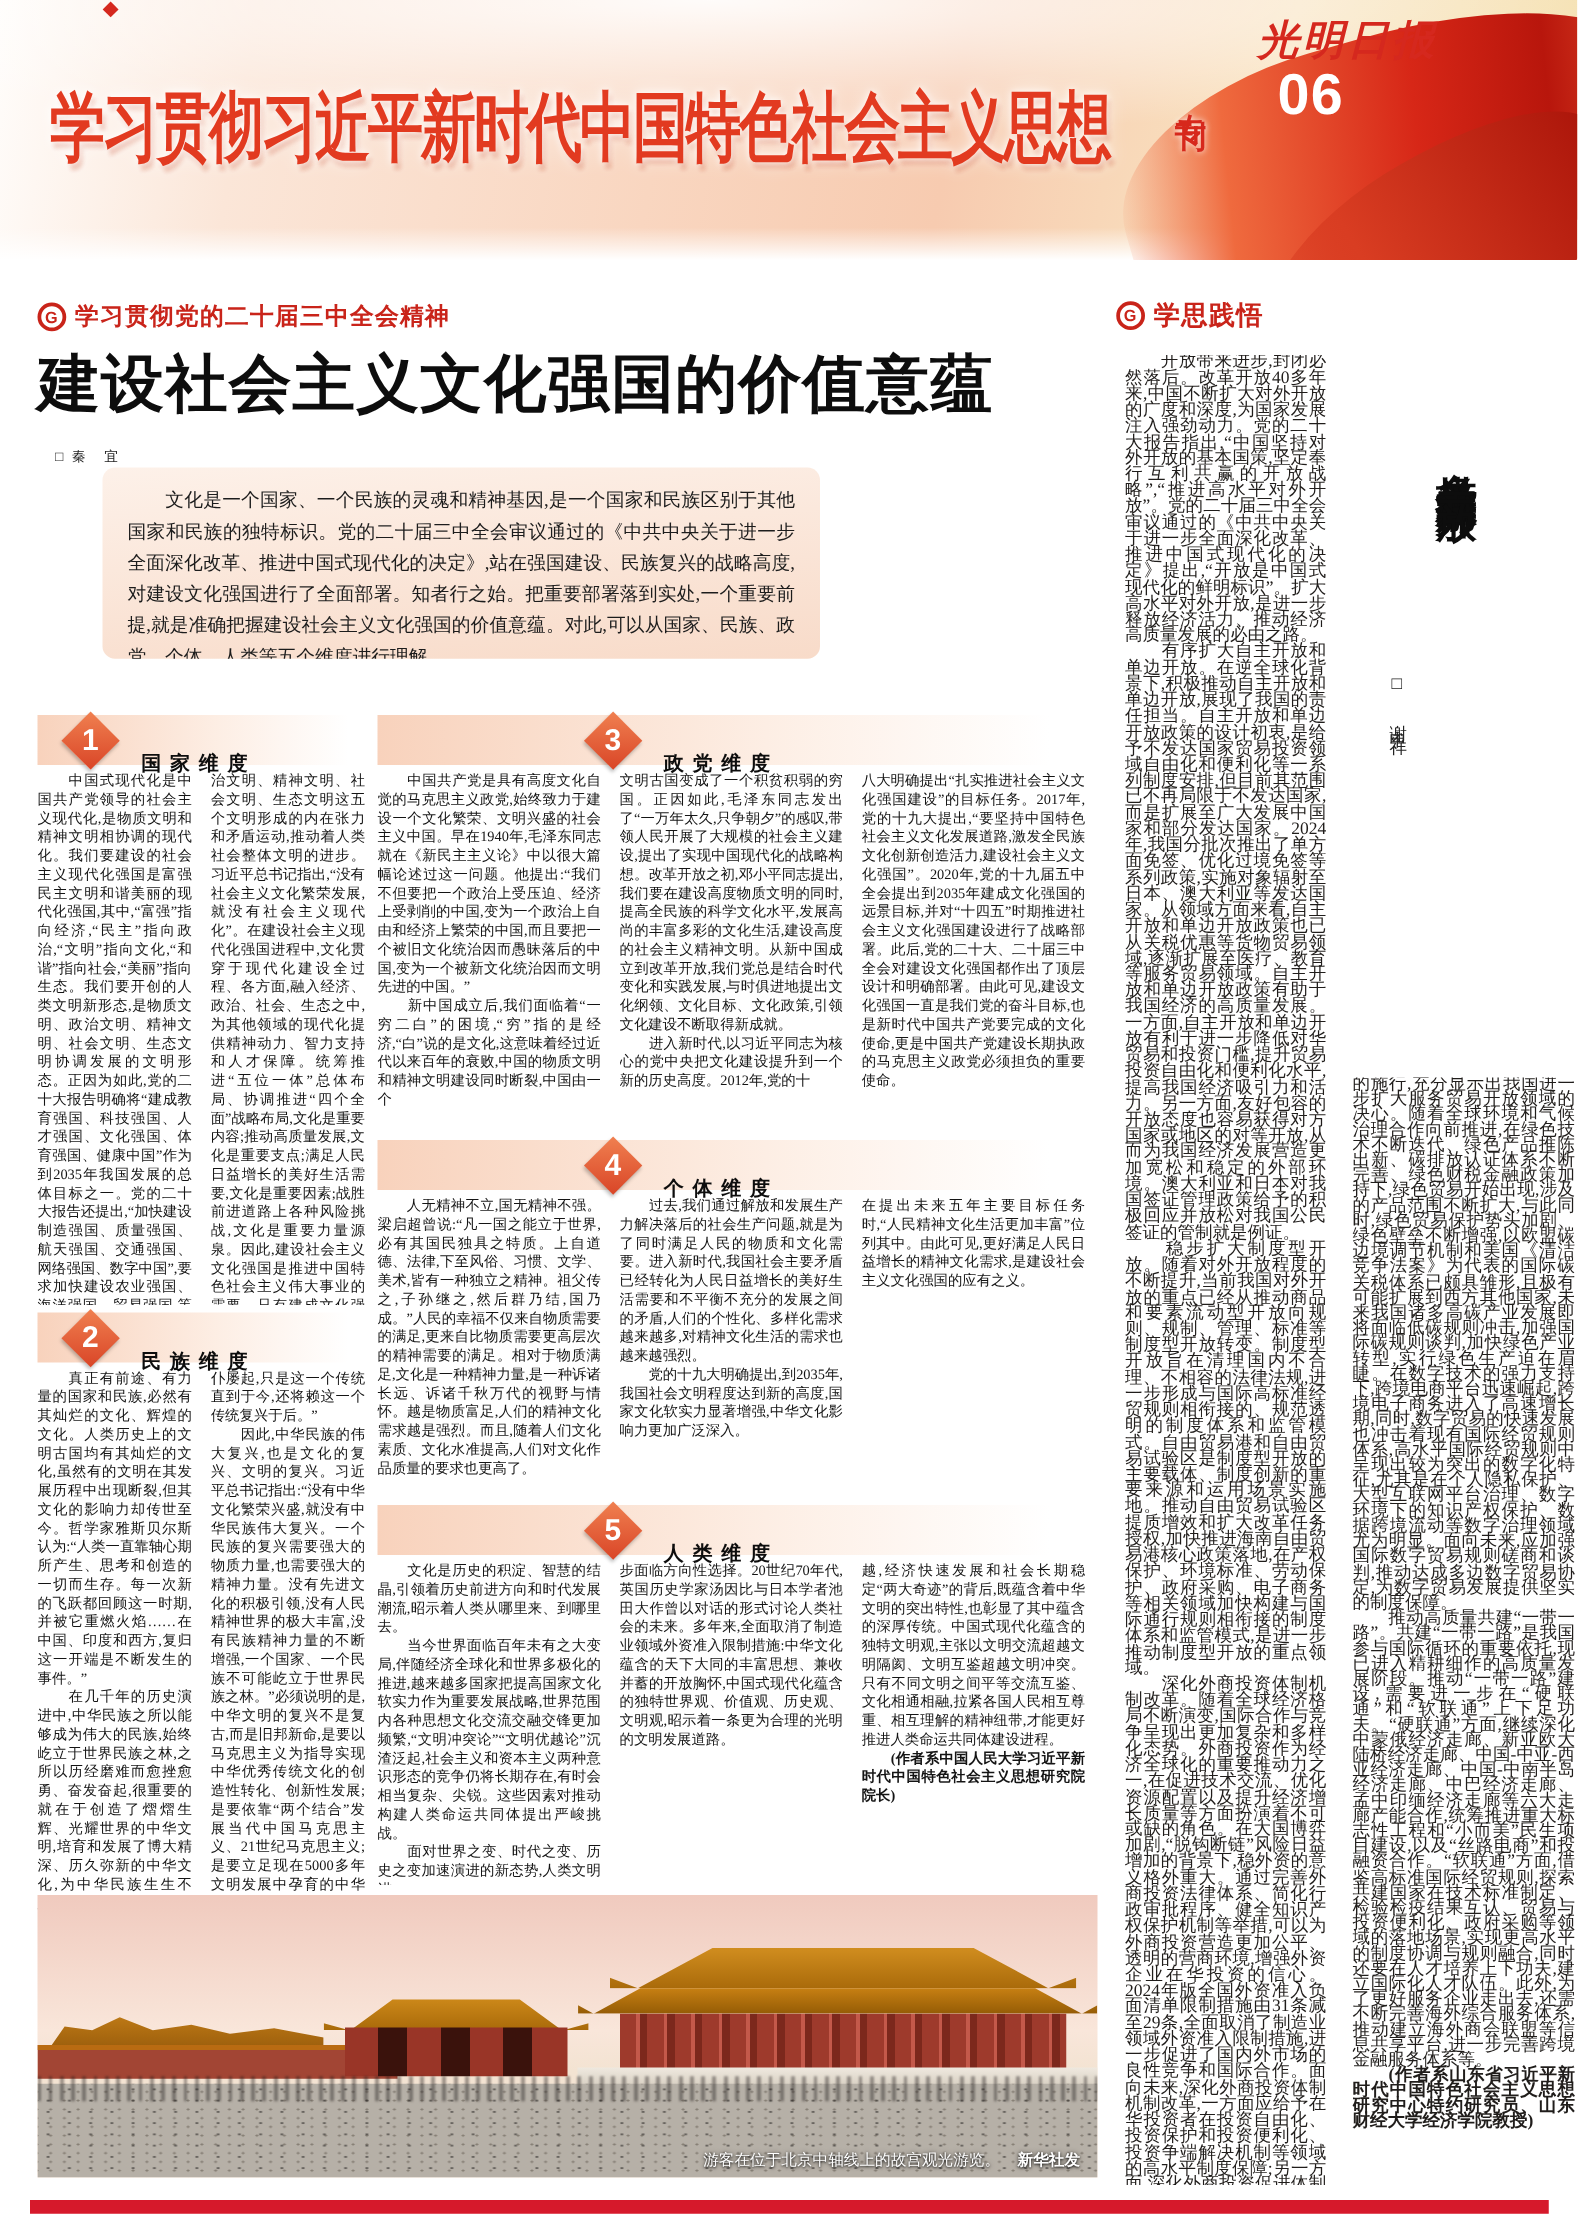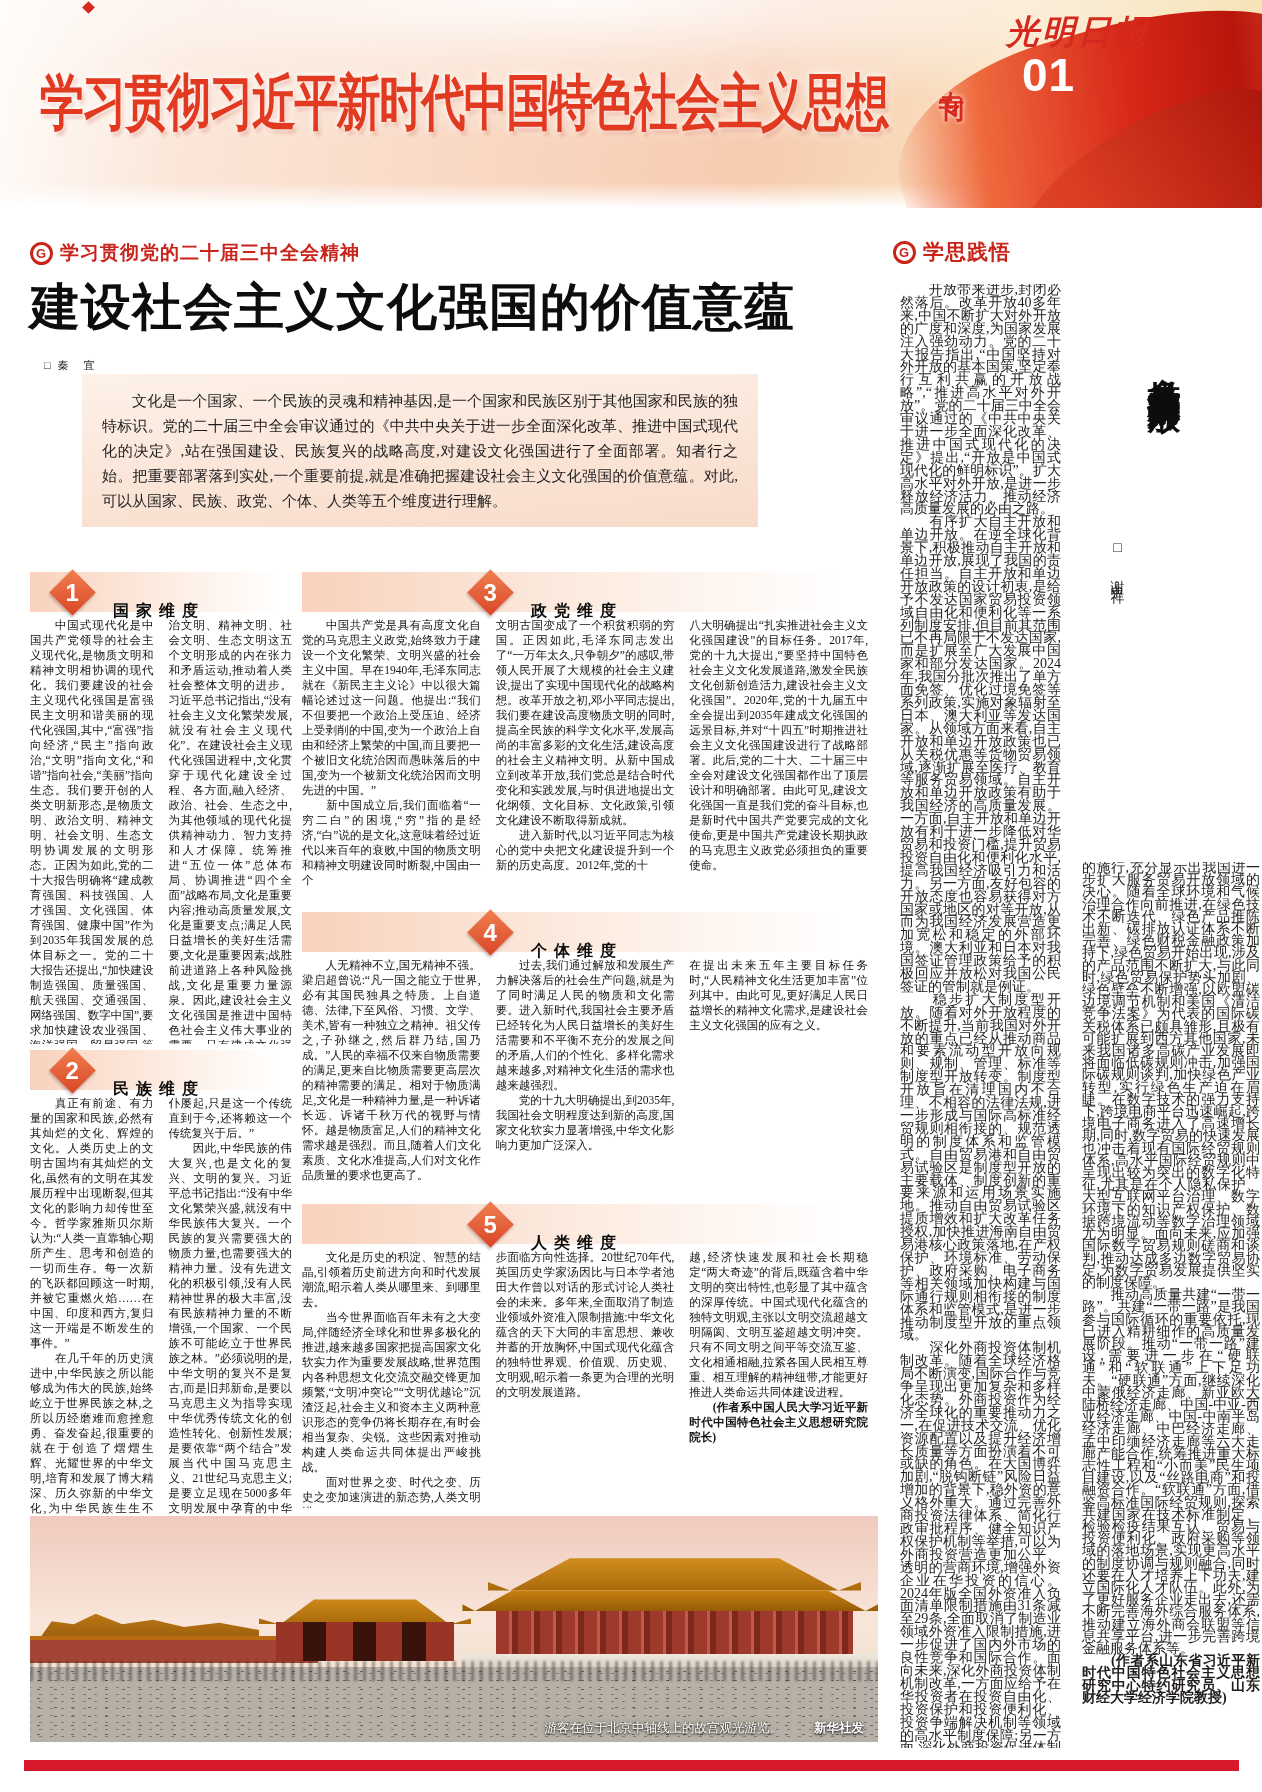--- a/index.html
+++ b/index.html
@@ -39,22 +39,22 @@
   
   .kicker{display:flex;align-items:center;gap:7px;color:#c9241a;font-weight:bold;
       font-family:"Liberation Sans",sans-serif;letter-spacing:1px;}
   .gmark{width:23px;height:23px;border:3px solid #c9241a;border-radius:50%;color:#c9241a;
       display:flex;align-items:center;justify-content:center;font:bold 13px "Liberation Sans",sans-serif;flex:none;}
 
   
   .headline{position:absolute;left:30px;top:274px;width:840px;white-space:nowrap;
       font-weight:700;font-size:50px;letter-spacing:1px;color:#0d0d0d;}
   .byline{position:absolute;left:44px;top:358px;font-size:11px;letter-spacing:2px;color:#222;}
-  .intro{position:absolute;left:82px;top:374px;width:676px;height:153px;overflow:hidden;
-      background:linear-gradient(175deg,#fdf1e9 0%,#f8dbc9 100%);border-radius:0;
+  .intro{position:absolute;left:82px;top:374px;width:574px;height:153px;overflow:hidden;
+      background:linear-gradient(175deg,#fdf1e9 0%,#f8dbc9 100%);border-radius:10px;
       padding:15px 20px;font-size:15px;line-height:25px;text-align:justify;color:#1c1c1c;white-space:pre-line;}
 
   .block{position:absolute;}
   .block-left{left:30px;top:572px;width:262px;}
   .block-right{left:302px;top:572px;width:566px;}
   .sec-head{height:40px;display:flex;align-items:center;gap:24px;padding-left:26px;margin-bottom:6px;
       background:linear-gradient(90deg,#f8d2bc 0%,#fdeee4 55%,rgba(253,238,228,0) 95%);}
   .block-right .sec-head{padding-left:172px;}
   .diamond{width:33px;height:33px;background:linear-gradient(135deg,#f08050,#d94527);transform:rotate(45deg);
       display:flex;align-items:center;justify-content:center;box-shadow:1px 2px 3px rgba(0,0,0,.25);flex:none;}
@@ -84,21 +84,21 @@
       background:repeating-linear-gradient(90deg,#9e3a2c 0 13px,#c4594a 13px 16px,#7c281c 16px 22px);}
   .ph-hall-base{left:51%;top:61%;width:49%;height:9%;background:linear-gradient(#efe9df,#cfc6b8);}
   .ph-pavement{left:0;right:0;bottom:0;height:33%;background-color:#b6b0a7;
       background-image:radial-gradient(rgba(40,38,36,.55) 1.1px,transparent 1.6px),
                        radial-gradient(rgba(70,60,50,.45) 1px,transparent 1.5px);
       background-size:17px 9px,11px 7px;background-position:0 0,5px 3px;}
   .ph-crowd{left:0;right:0;bottom:27%;height:9%;filter:blur(1px);
       background:repeating-linear-gradient(90deg,rgba(30,25,25,.4) 0 3px,transparent 3px 9px);}
   .ph-caption{position:absolute;right:14px;bottom:5px;font-size:12.5px;color:#fff;
       text-shadow:0 1px 2px rgba(0,0,0,.85),0 0 4px rgba(0,0,0,.5);}
-  .ph-caption b{margin-left:32px;}
+  .ph-caption b{margin-left:14px;}
 
   
   .study-kicker{position:absolute;left:893px;top:238px;font-size:21px;}
   .study-col{position:absolute;font-size:14px;line-height:12.9px;text-align:justify;
       white-space:pre-line;overflow:hidden;color:#201d1b;}
   .study-col1{left:900px;top:284px;width:161px;height:1464px;}
   .study-col2{left:1082px;top:862px;width:178px;height:888px;line-height:12.2px;}
   .v-title{position:absolute;left:1141px;top:352px;height:430px;writing-mode:vertical-rl;
       font-size:33px;font-weight:900;letter-spacing:2px;color:#0d0d0d;}
   .v-author{position:absolute;left:1108px;top:540px;height:140px;writing-mode:vertical-rl;
@@ -109,21 +109,21 @@
 </head>
 <body>
 
 <div id="page">
 
   <div class="banner">
     <div class="ribbon"></div>
     <div class="ribbon3"></div>
     <div class="banner-title">学习贯彻习近平新时代中国特色社会主义思想</div>
     <div class="zhuankan">专刊</div>
-    <div class="page-num">01</div>
+    <div class="page-num">06</div>
     <div class="masthead-name">光明日报</div>
   </div>
   <div class="corner-mark"></div>
 
   <div class="kicker abs" style="left:30px;top:240px;font-size:19px;">
     <span class="gmark">G</span>
     <span>学习贯彻党的二十届三中全会精神</span>
   </div>
   <div class="headline">建设社会主义文化强国的价值意蕴</div>
   <div class="byline">□ 秦　宜</div>

